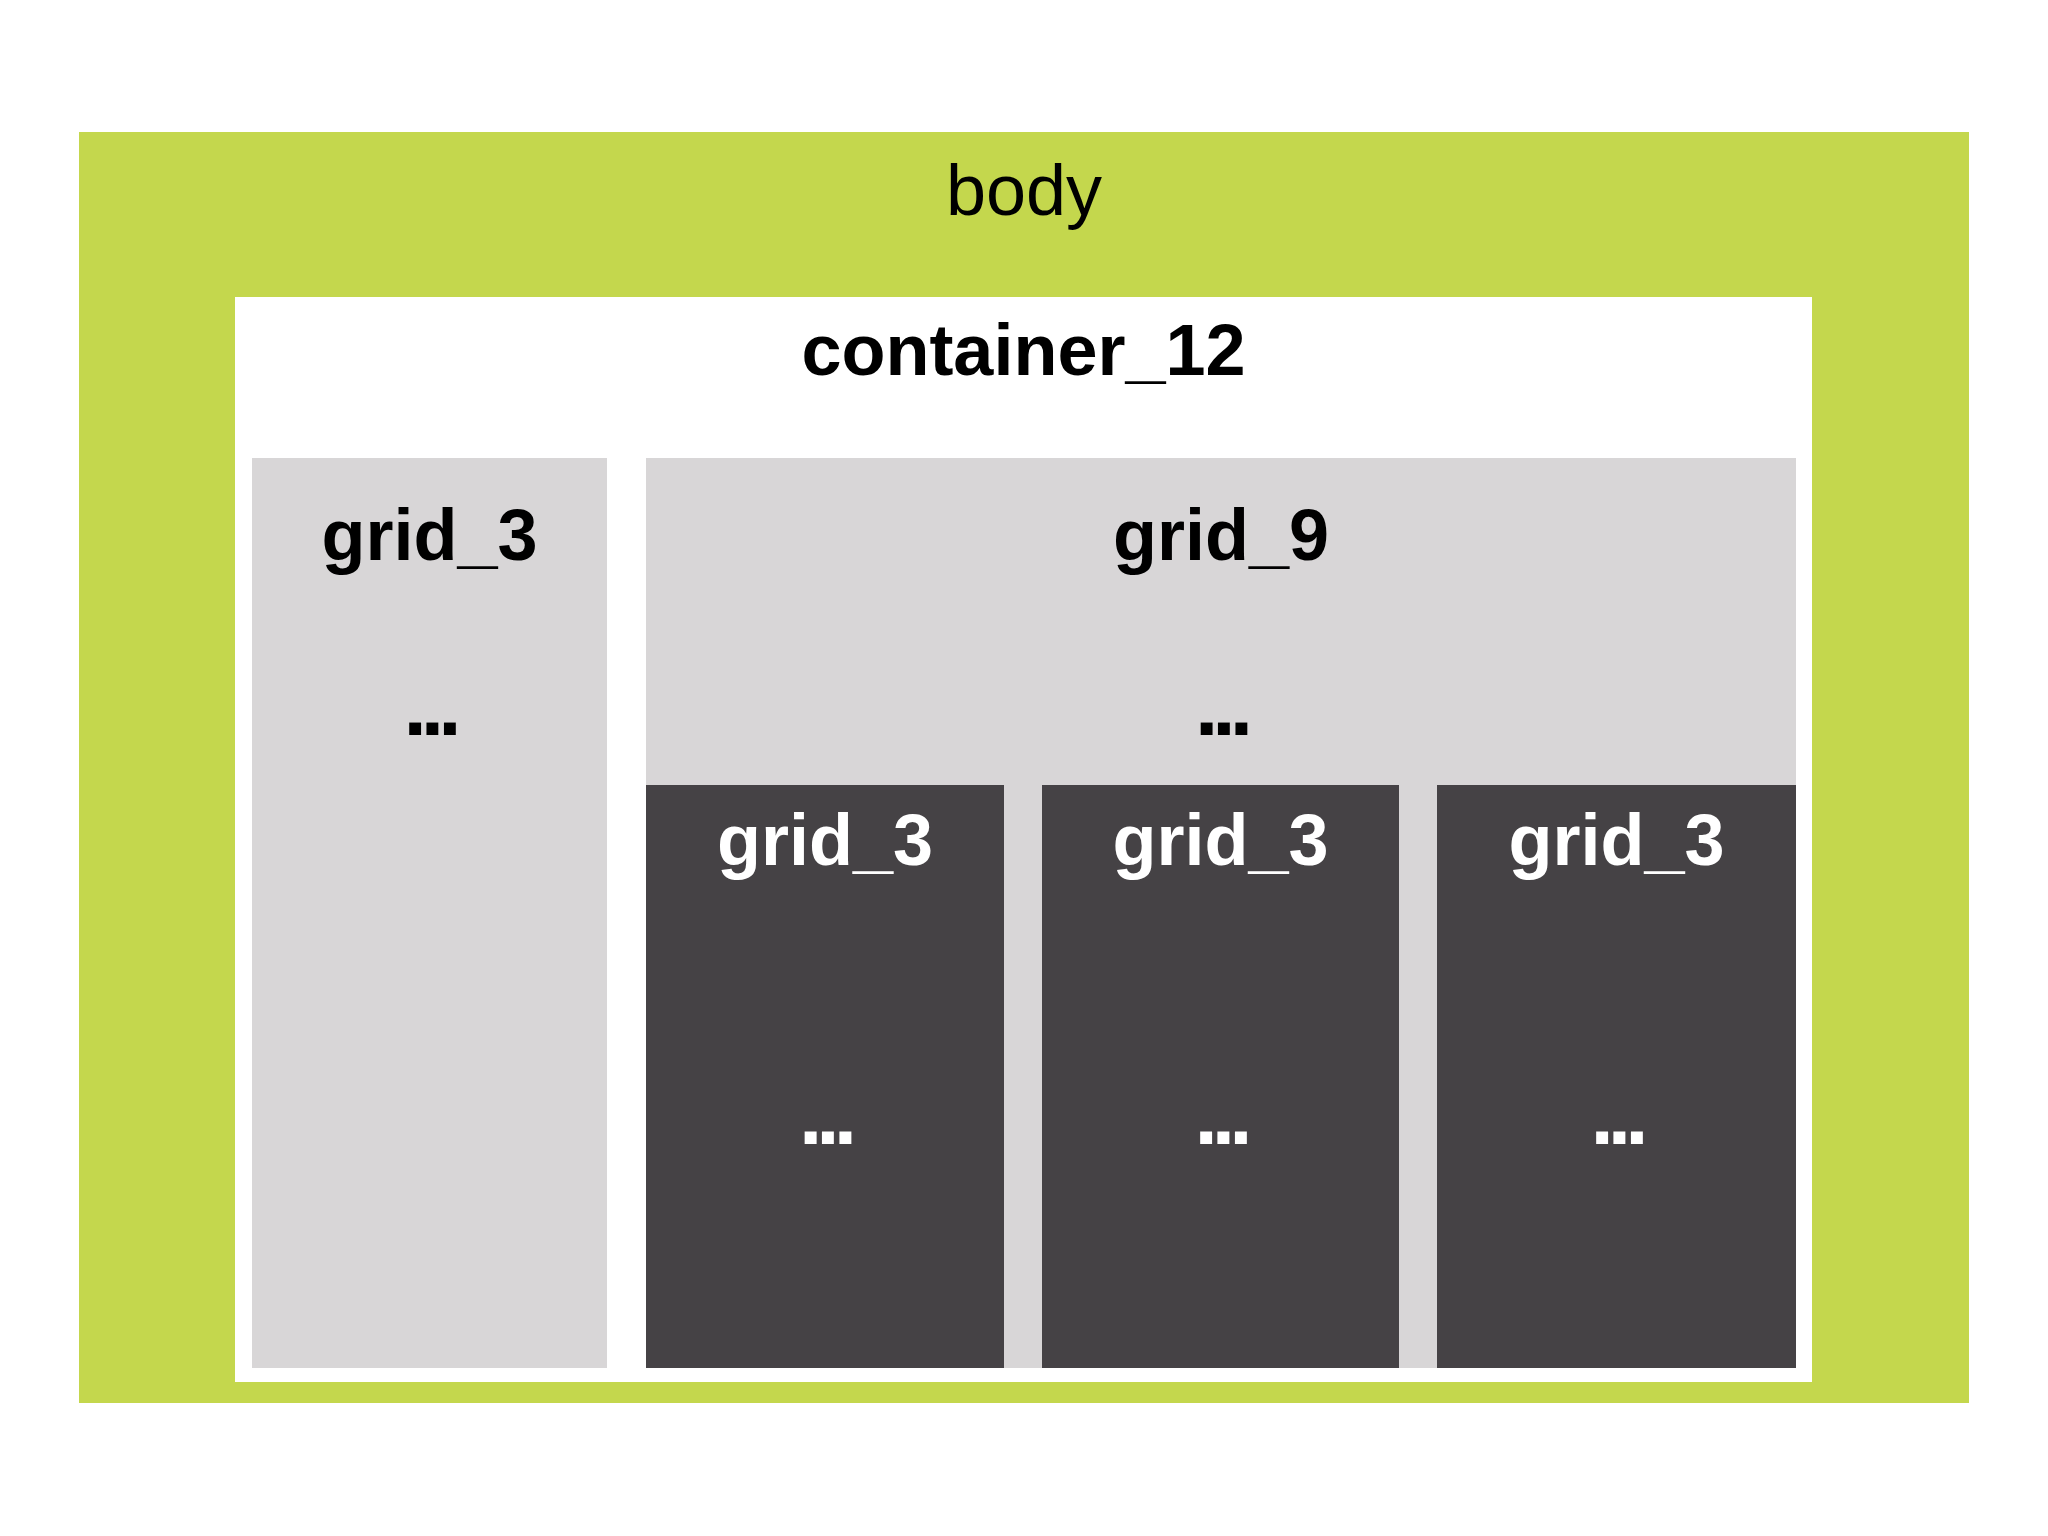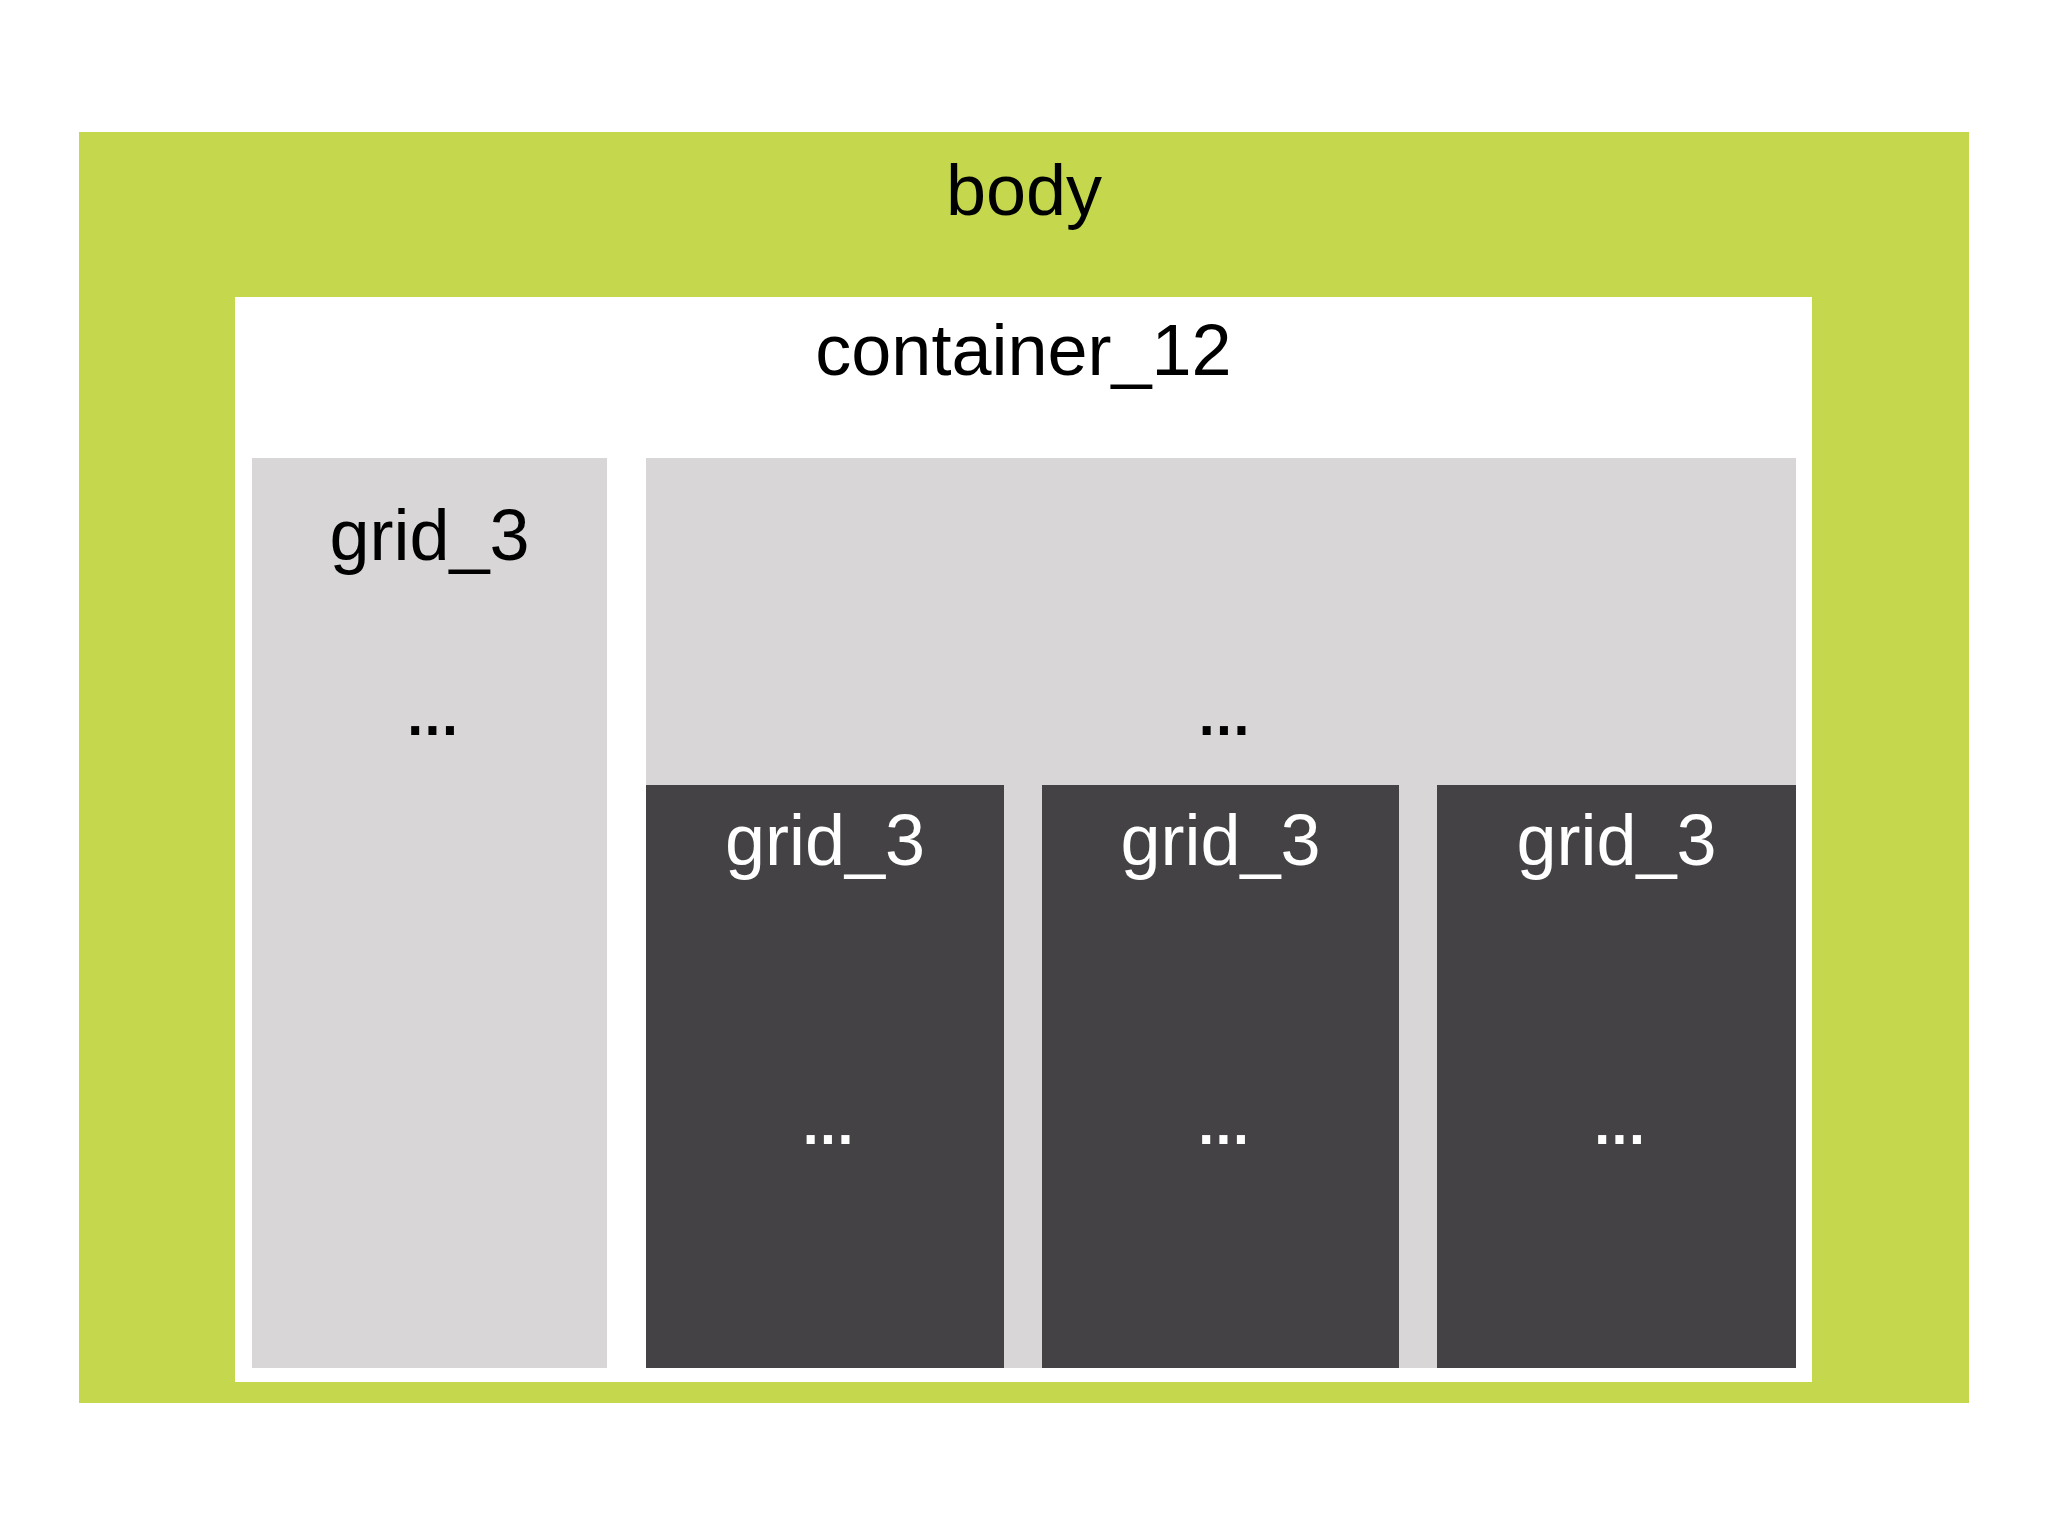--- a/index.html
+++ b/index.html
@@ -34,21 +34,21 @@
   }
   
   #body-box {
     left: 79px; top: 132px;
     width: 1890px; height: 1271px;
   }
   #body-label { top: 22px; }
   
   #container-box {
     left: 156px; top: 165px;
-    width: 1577px; height: 1085px;
+    width: 1577px; height: 1085px; font-weight: bold;
   }
   #container-label { top: 17px; }
   
   #grid3-box {
     left: 17px; top: 161px;
     width: 355px; height: 910px;
   }
   #grid9-box {
     left: 411px; top: 161px;
     width: 1150px; height: 910px;
@@ -78,20 +78,21 @@
 
     <div class="abs" id="container-box" style="background: rgb(255, 255, 255);">
       <div class="label" id="container-label">container_12</div>
 
       <div class="abs" id="grid3-box" style="background: rgb(216, 214, 215);">
         <div class="label gray-label">grid_3</div>
         <div class="dots gray-dots">...</div>
       </div>
 
       <div class="abs" id="grid9-box" style="background: rgb(216, 214, 215);">
+        <div class="label gray-label">grid_9</div>
         <div class="dots gray-dots">...</div>
 
         <div class="dark-box" id="dark-alpha" style="background: rgb(69, 66, 69);">
           <div class="label dark-label"><span>grid_3</span><br></div>
           <div class="dots dark-dots">...</div>
         </div>
 
         <div class="dark-box" id="dark-mid" style="background: rgb(69, 66, 69);">
           <div class="label dark-label"><span>grid_3</span><br><span></span></div>
           <div class="dots dark-dots">...</div>

